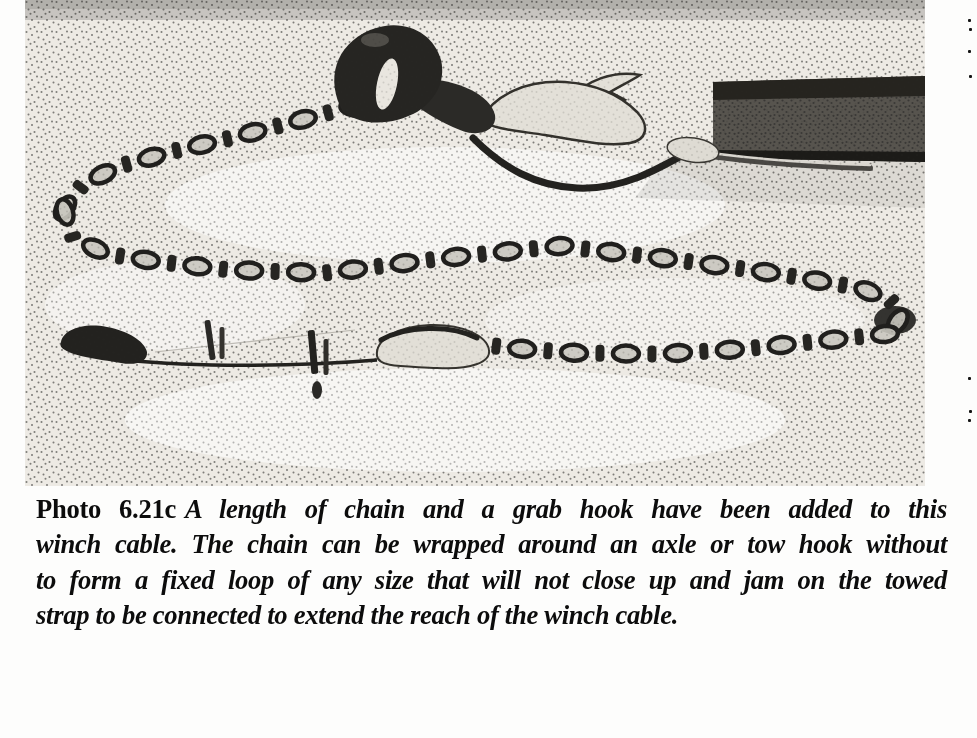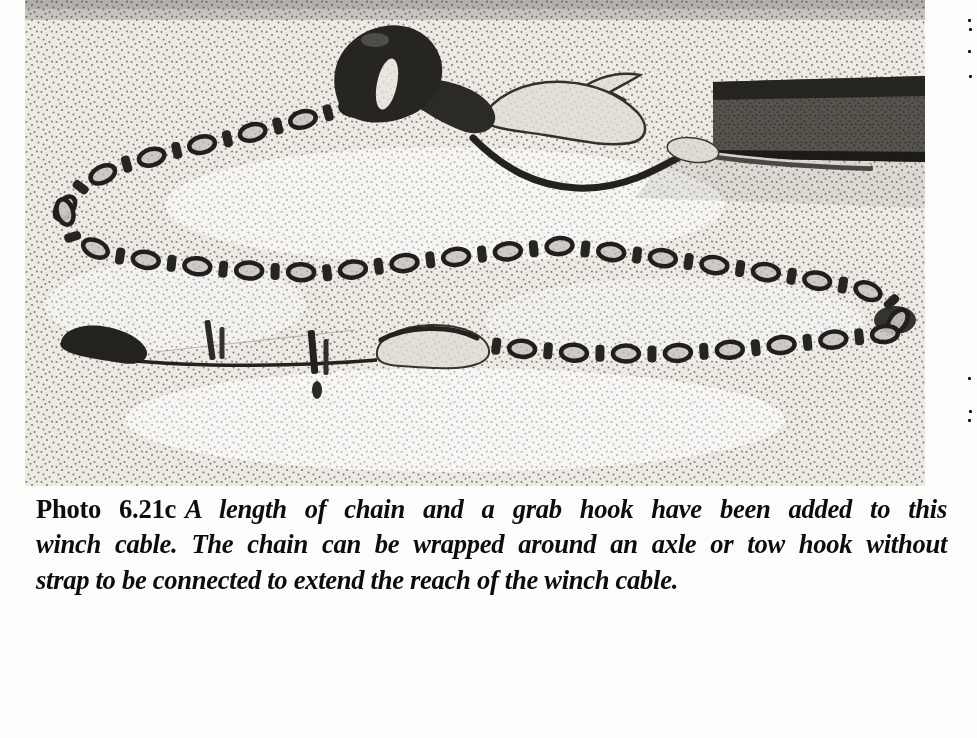--- a/index.html
+++ b/index.html
@@ -180,20 +180,21 @@
         </g>
       </g>
 
       <rect x="0" y="0" width="900" height="486" fill="url(#speck)" opacity="0.14"></rect>
     </svg>
   </div>
 
   <figcaption class="caption">
     <div class="cap-line jl"><span class="cap-label">Photo 6.21c</span><span class="cap-it">A length of chain and a grab hook have been added to this</span></div>
     <div class="cap-line jl cap-it">winch cable. The chain can be wrapped around an axle or tow hook without</div>
+    <div class="cap-line jl cap-it">to form a fixed loop of any size that will not close up and jam on the towed</div>
     <div class="cap-line cap-it">strap to be connected to extend the reach of the winch cable.</div>
   </figcaption>
 
   <div class="dot" style="left:968px;top:19px"></div>
   <div class="dot" style="left:969px;top:28px"></div>
   <div class="dot" style="left:968px;top:50px"></div>
   <div class="dot" style="left:969px;top:75px"></div>
   <div class="dot" style="left:968px;top:377px"></div>
   <div class="dot" style="left:969px;top:410px"></div>
   <div class="dot" style="left:968px;top:419px"></div>

